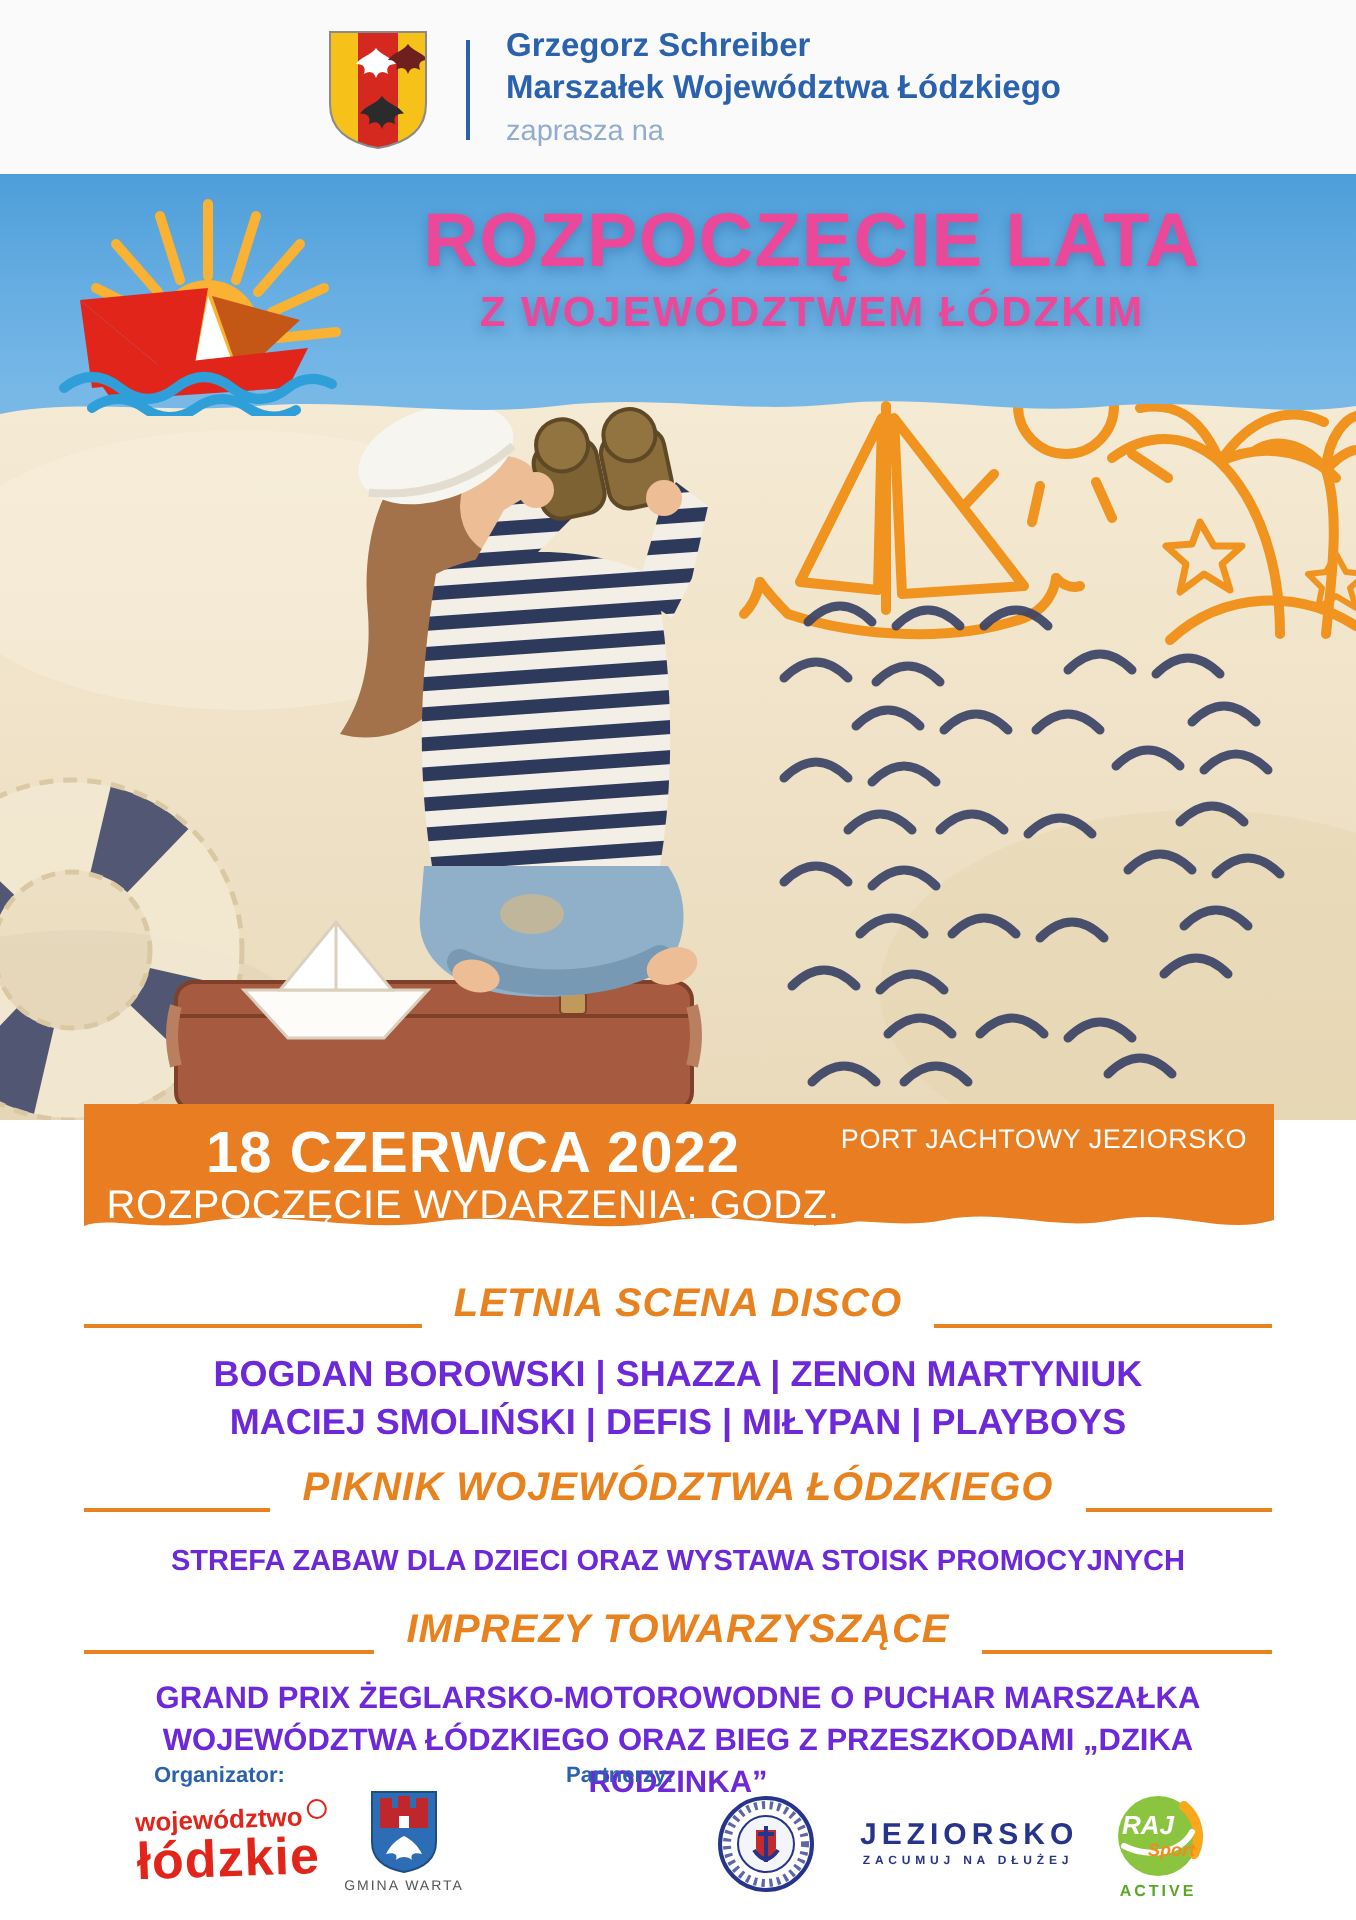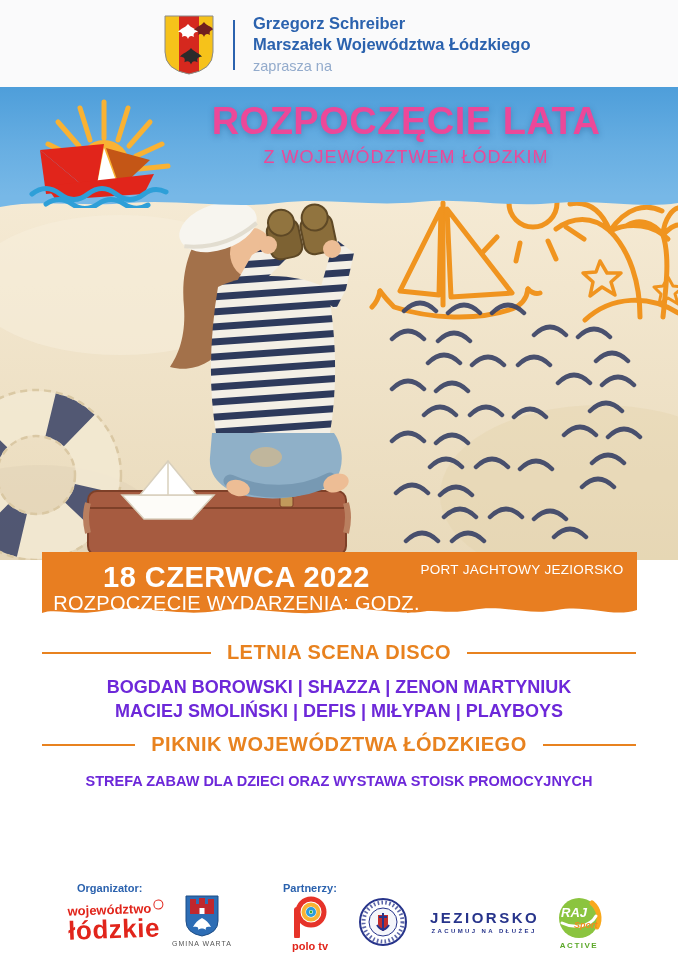--- a/index.html
+++ b/index.html
@@ -16,39 +16,39 @@
   .header-name,.header-role{color:#2b62ae;font-weight:bold;font-size:16.5px;line-height:21px;}
   .header-invites{color:#93abcc;font-size:14.5px;line-height:20px;margin-top:1px;}
 
   
   .hero{left:0;top:87px;width:678px;height:109px;z-index:2;
     background:linear-gradient(180deg,#4e9eda 0%,#67aee2 55%,#77b8e7 100%);}
   .hero-wave{left:0;top:195px;width:678px;height:26px;z-index:2;display:block;}
   .hero-title{left:160px;top:100px;width:492px;text-align:center;color:#ec4899;z-index:3;
     text-shadow:0 2px 6px rgba(25,75,125,.35);}
   .hero-line1{font-size:38px;font-weight:bold;letter-spacing:.5px;line-height:42px;}
-  .hero-line2{font-size:18px;font-weight:normal;letter-spacing:1px;line-height:30px;}
+  .hero-line2{font-size:21px;font-weight:bold;letter-spacing:1px;line-height:30px;}
   .hero-logo{left:26px;top:94px;width:148px;height:114px;z-index:4;}
 
   
   .photo{left:0;top:195px;width:678px;height:365px;z-index:1;display:block;}
 
   
   .event-banner{left:0;top:552px;width:678px;height:78px;z-index:4;}
   .event-box{position:absolute;top:0;height:78px;}
   .event-box svg{position:absolute;left:0;top:0;width:100%;height:100%;display:block;}
   .event-box .txt{position:relative;z-index:1;text-align:center;color:#fff;padding-top:9px;}
   .event-date{font-size:29px;font-weight:bold;letter-spacing:.5px;line-height:33px;}
   .event-start{font-size:20px;font-weight:normal;letter-spacing:.3px;line-height:18px;}
   .event-place{font-size:23px;font-weight:bold;letter-spacing:.5px;line-height:30px;padding-top:3px;}
   .event-venue{font-size:13.5px;font-weight:normal;letter-spacing:.3px;line-height:17px;}
 
   
   .section{left:0;width:678px;padding:0 42px;box-sizing:border-box;text-align:center;}
-  .sec-head{display:flex;align-items:center;}
+  .sec-head{display:flex;align-items:flex-end;font-style:italic;}
   .sec-head .rule{flex:1;height:2px;background:#e8821f;}
   .sec-head h3{margin:0;padding:0 16px;color:#e8821f;font-size:20px;font-weight:bold;letter-spacing:.5px;white-space:nowrap;}
   .sec-body{color:#6d28d9;font-weight:bold;}
   .artists{font-size:18px;line-height:24px;margin-top:11px;}
   .picnic-line{font-size:14.5px;line-height:20px;margin-top:15px;}
   .gp-line{font-size:15.5px;line-height:21px;}
   .gp{margin-top:12px;}
 
   
   .f-label{color:#2b62ae;font-size:11px;font-weight:bold;}
@@ -266,20 +266,31 @@
 
   <div class="abs section" style="top:733px;">
     <div class="sec-head">
       <div class="rule"></div>
       <h3>PIKNIK WOJEWÓDZTWA ŁÓDZKIEGO</h3>
       <div class="rule"></div>
     </div>
     <div class="sec-body picnic-line">STREFA ZABAW DLA DZIECI ORAZ WYSTAWA STOISK PROMOCYJNYCH</div>
   </div>
 
+  <div class="abs section" style="top:804px;">
+    <div class="sec-head">
+      <div class="rule"></div>
+      <h3>IMPREZY TOWARZYSZĄCE</h3>
+      <div class="rule"></div>
+    </div>
+    <div class="sec-body gp">
+      <div class="gp-line">GRAND PRIX ŻEGLARSKO-MOTOROWODNE O PUCHAR MARSZAŁKA</div>
+      <div class="gp-line">WOJEWÓDZTWA ŁÓDZKIEGO ORAZ BIEG Z PRZESZKODAMI „DZIKA RODZINKA”</div>
+    </div>
+  </div>
 
   <div class="abs f-label" style="left:77px;top:882px;">Organizator:</div>
   <div class="abs f-label" style="left:283px;top:882px;">Partnerzy:</div>
 
   <div class="abs lodzkie" style="left:68px;top:903px;">
     <div class="l1">
         <span>województwo</span>
         <span class="mark"></span>
       </div>
     <div class="l2">łódzkie</div>
@@ -293,30 +304,20 @@
         <rect x="5" y="4" width="6" height="6"></rect>
           <rect x="14" y="3" width="6" height="7"></rect>
           <rect x="23" y="4" width="6" height="6"></rect>
       </g>
       <rect x="14.5" y="13" width="5" height="6" fill="#ffffff"></rect>
       <path d="M17,23 C13,25 10,28 8,32 C12,31 14,32 13,35 C15,33 19,33 21,35 C20,32 22,31 26,32 C24,28 21,25 17,23 Z" fill="#ffffff"></path>
     </svg>
     <div class="logo-cap">GMINA WARTA</div>
   </div>
 
-  <div class="abs" style="left:286px;top:896px;width:48px;">
-    <svg width="40" height="42" viewBox="0 0 40 42" style="display:block;margin:0 auto;">
-      <line x1="7" y1="14" x2="7" y2="40" stroke="#e63329" stroke-width="6" stroke-linecap="round"></line>
-      <circle cx="21" cy="16" r="13" fill="none" stroke="#e63329" stroke-width="5"></circle>
-      <circle cx="21" cy="16" r="7.5" fill="none" stroke="#f9b233" stroke-width="4"></circle>
-      <circle cx="21" cy="16" r="3.5" fill="none" stroke="#2d9cdb" stroke-width="3"></circle>
-      <circle cx="21" cy="16" r="1.4" fill="#3aaa35"></circle>
-    </svg>
-    <div class="polo-cap">polo tv</div>
-  </div>
 
   <svg class="abs" style="left:358px;top:894px;" width="50" height="58" viewBox="0 0 50 58">
     <circle cx="25" cy="28" r="23" fill="#ffffff" stroke="#27348b" stroke-width="2"></circle>
     <circle cx="25" cy="28" r="19.5" fill="none" stroke="#27348b" stroke-width="4" stroke-dasharray="1.6 2.3" opacity=".75"></circle>
     <circle cx="25" cy="28" r="14" fill="#f4f5fa" stroke="#27348b" stroke-width="1"></circle>
     <path d="M20,21 H30 V30 Q30,35 25,37 Q20,35 20,30 Z" fill="#c22b2b"></path>
     <path d="M25,19 V37 M19,31 Q25,40 31,31 M21,23 H29" stroke="#27348b" stroke-width="2" fill="none"></path>
   </svg>
 
   <div class="abs jezi" style="left:430px;top:909px;width:108px;">

